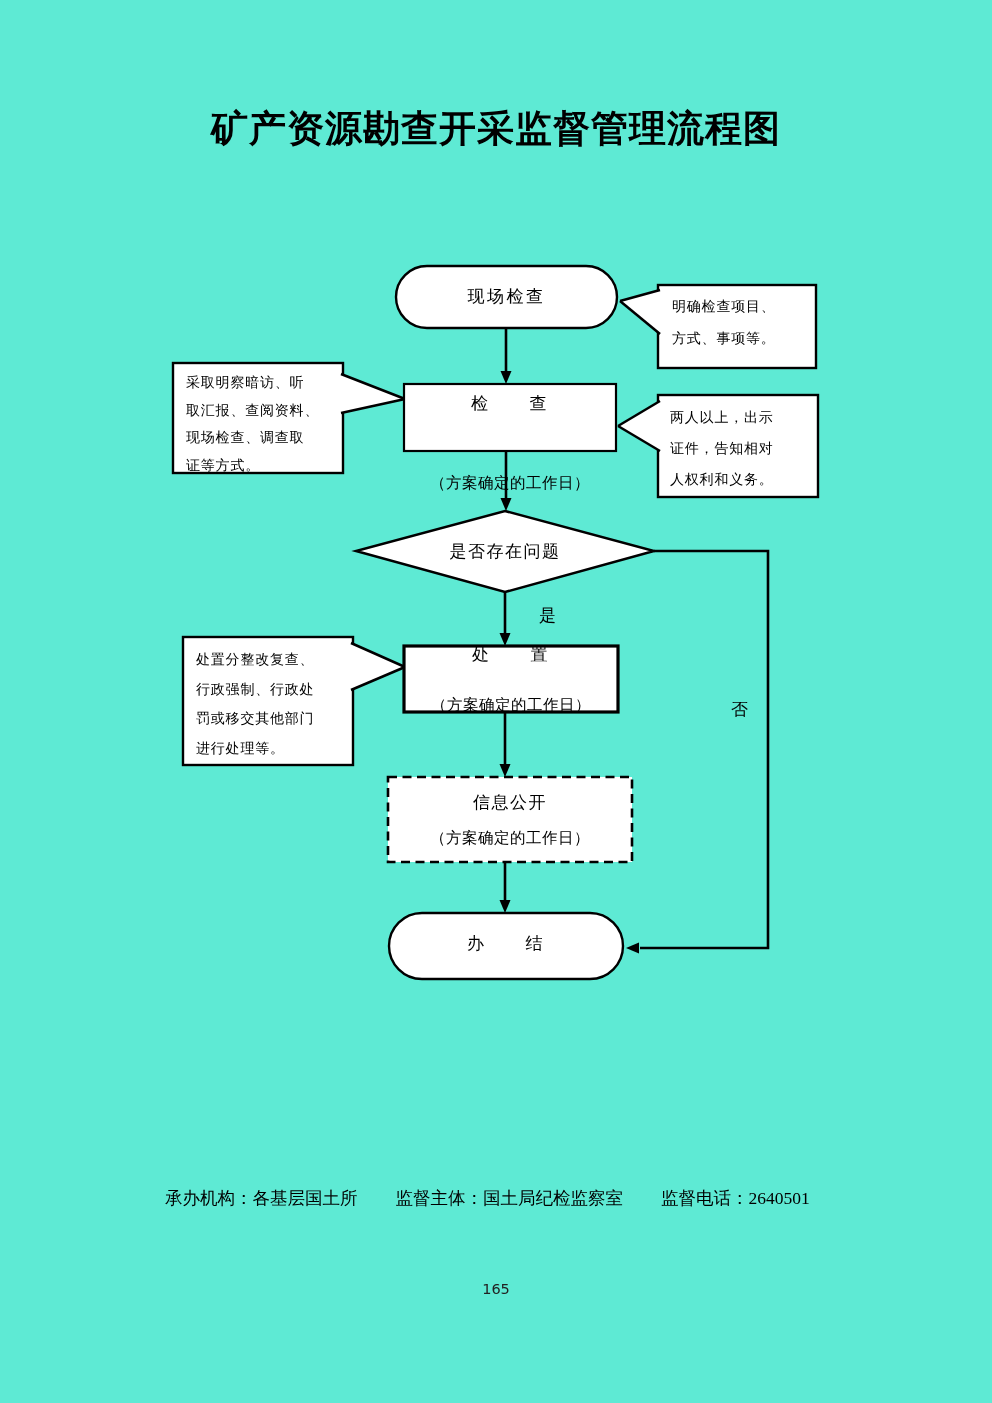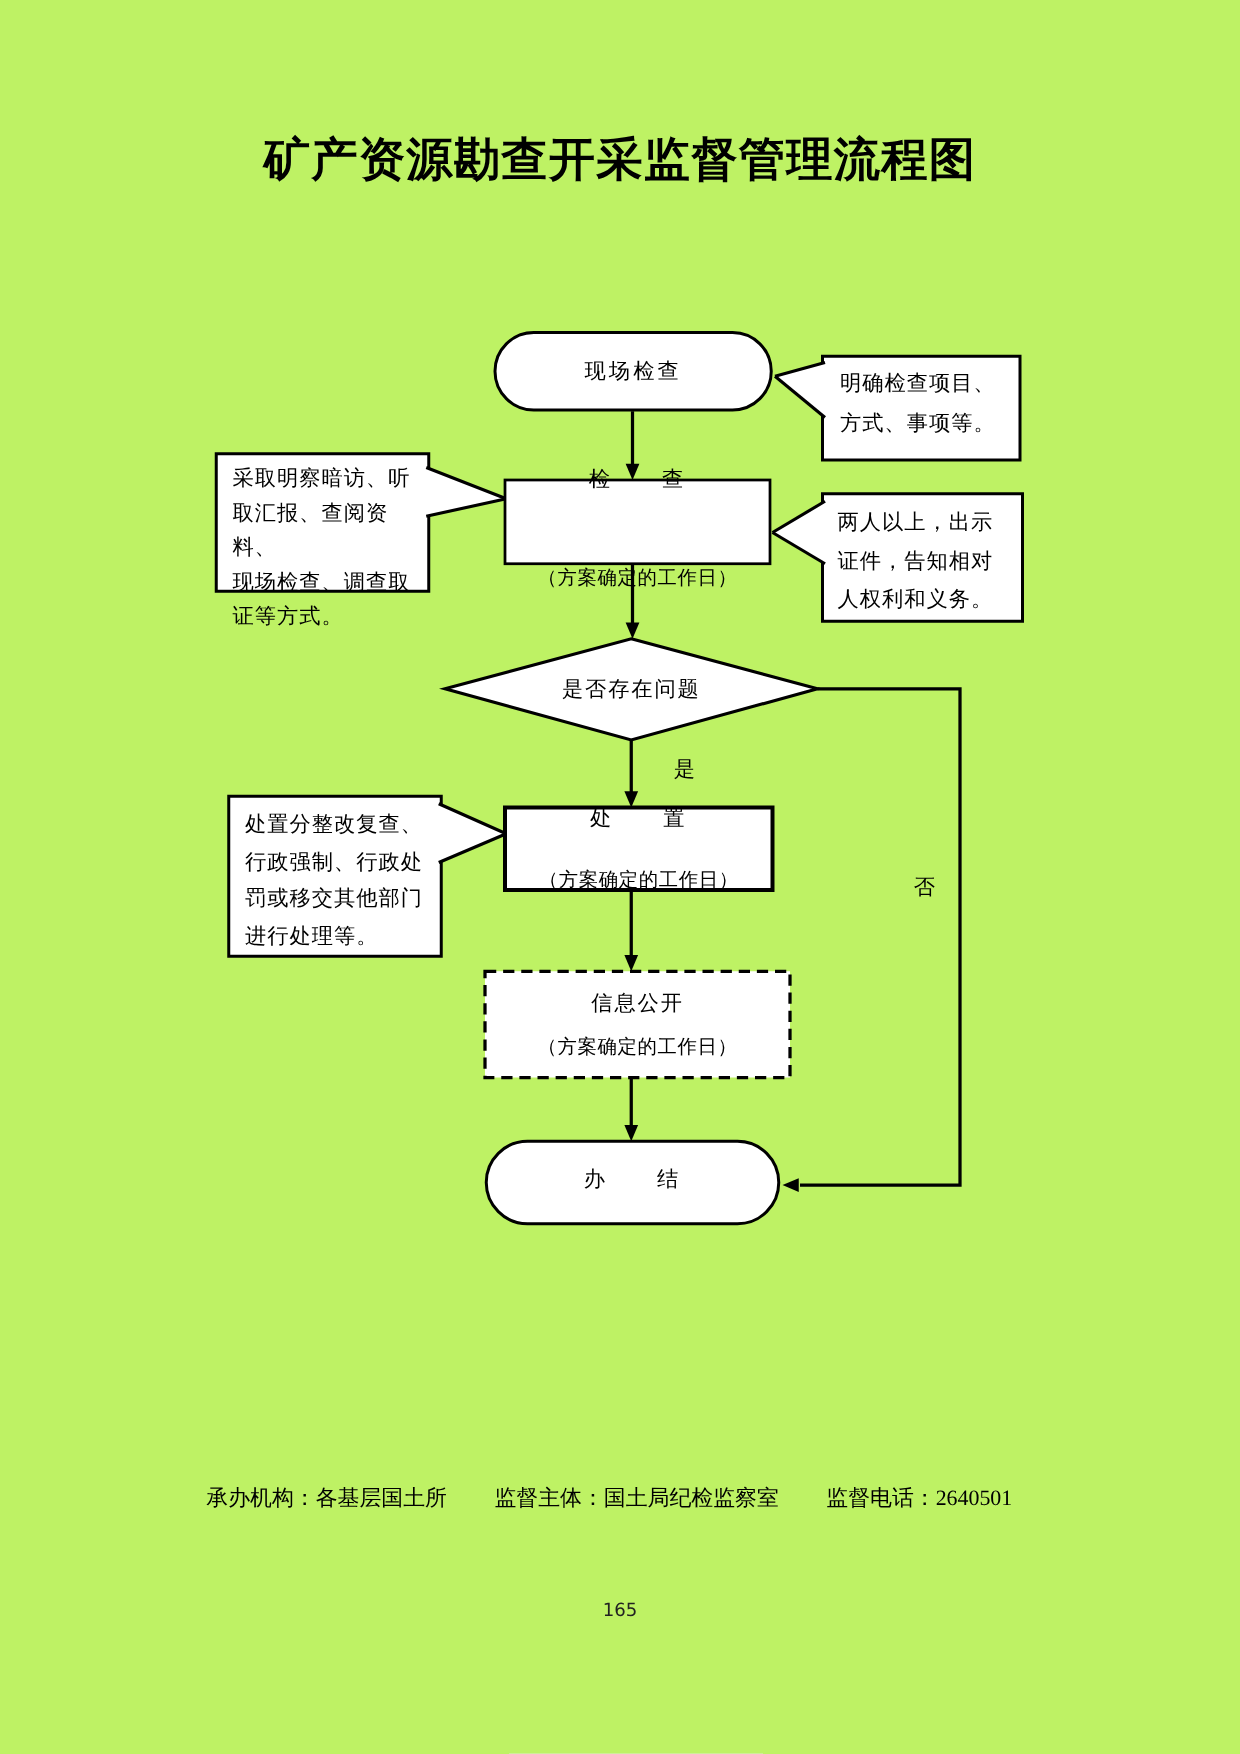--- a/index.html
+++ b/index.html
@@ -1,40 +1,40 @@
 <!DOCTYPE html>
 <html lang="zh"><head>
 <meta charset="utf-8">
 <style>
   html,body{margin:0;padding:0;background:#e8e8e8;}
   .page{
     position:relative;
     width:992px;height:1403px;
     margin:0 auto;
-    background:#bef264;
+    background:#5eead4;
     color:#000;
     font-family:"Liberation Serif","DejaVu Serif",serif;
     overflow:hidden;
   }
   .title{
     position:absolute;left:0;right:0;top:106px;margin:0;
     text-align:center;
     font-size:37px;font-weight:bold;letter-spacing:1px;
     line-height:46px;
   }
   svg.flow{position:absolute;left:0;top:0;}
   .node-text{
     position:absolute;display:flex;flex-direction:column;
     align-items:center;justify-content:center;text-align:center;
   }
   .node-title{font-size:17px;letter-spacing:2.5px;line-height:20px;}
   .node-sub{font-size:15.5px;letter-spacing:0.5px;line-height:18px;margin-top:16px;text-align:center;}
   .callout-text{
     position:absolute;white-space:pre-line;
-    font-size:17px;letter-spacing:0.8px;
+    font-size:14px;letter-spacing:0.8px;
   }
   .edge-label{position:absolute;font-size:17px;letter-spacing:2px;line-height:20px;}
   .footer{
     position:absolute;left:165px;top:1186px;
     display:flex;gap:38px;font-size:17.5px;white-space:nowrap;
   }
   .page-number{
     position:absolute;left:0;right:0;top:1281px;text-align:center;
     font-size:14.5px;font-family:"DejaVu Sans","Liberation Sans",sans-serif;
     color:#222;
@@ -109,21 +109,21 @@
       <polygon points="505,913 499.5,900 510.5,900" fill="#000"></polygon>
     </g>
 
     <rect x="389" y="913" width="234" height="66" rx="33" ry="33" fill="#fff" stroke="#000" stroke-width="2.4"></rect>
   </svg>
 
   <div class="node-text" style="left:396px;top:266px;width:221px;height:62px;">
     <span class="node-title">现场检查</span>
   </div>
 
-  <div class="node-text" style="left:404px;top:384px;width:212px;height:77px;gap:44px;">
+  <div class="node-text" style="left:404px;top:404px;width:212px;height:77px;gap:44px;">
     <span class="node-title">检　　查</span>
     <span class="node-sub">（方案确定的工作日）</span>
   </div>
 
   <div class="node-text" style="left:356px;top:511px;width:298px;height:81px;">
     <span class="node-title" style="letter-spacing:1.5px;">是否存在问题</span>
   </div>
 
   <div class="edge-label" style="left:539px;top:606px;">是</div>
   <div class="edge-label" style="left:731px;top:700px;">否</div>

